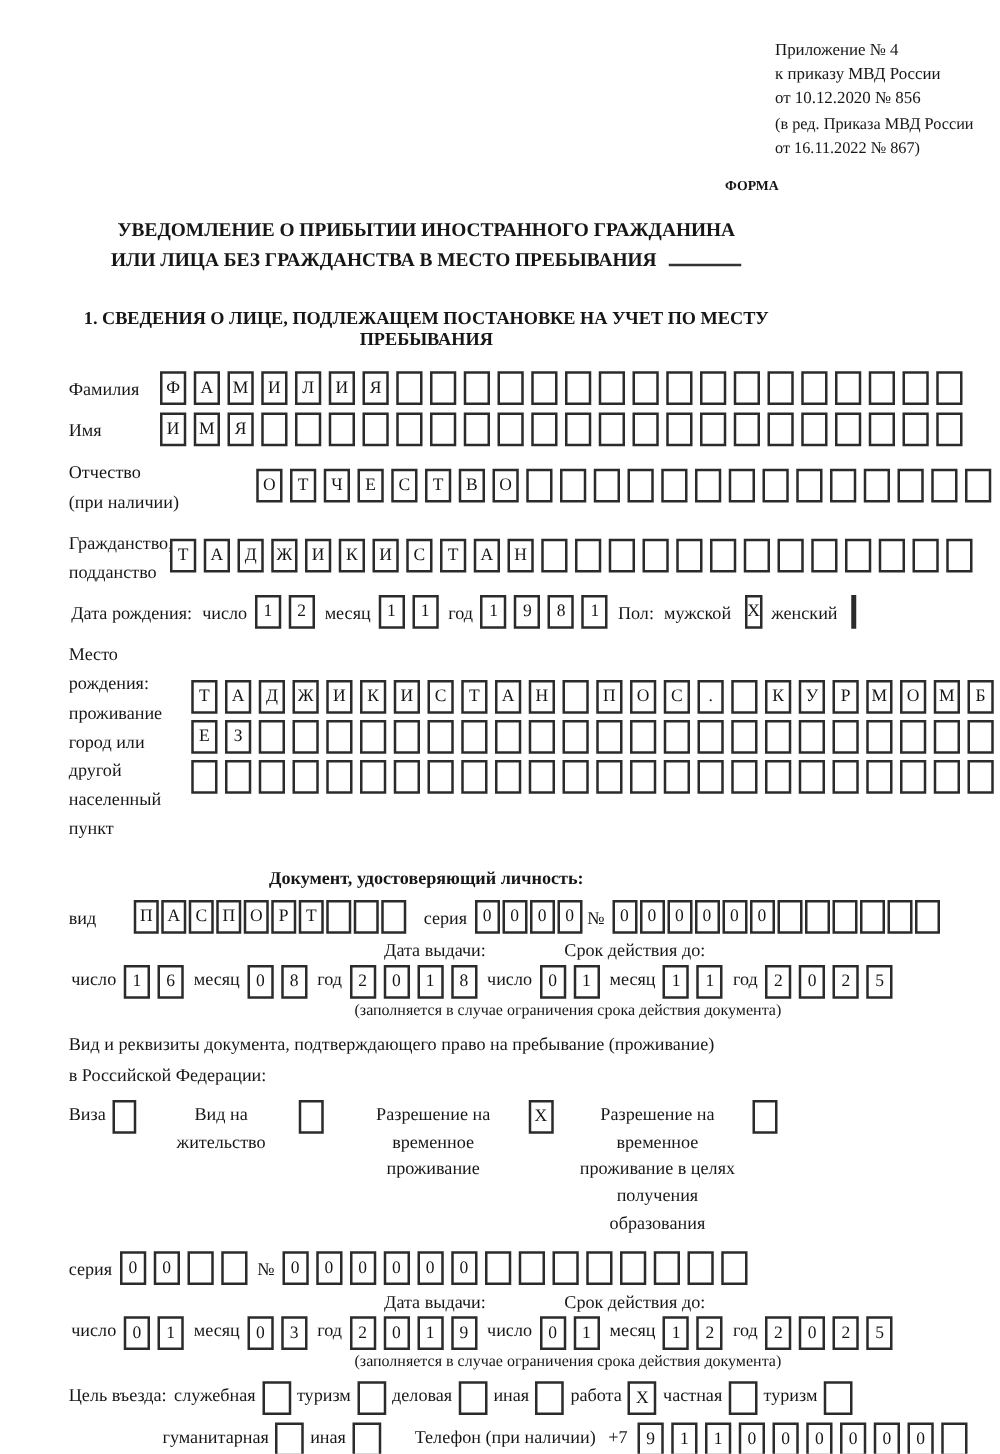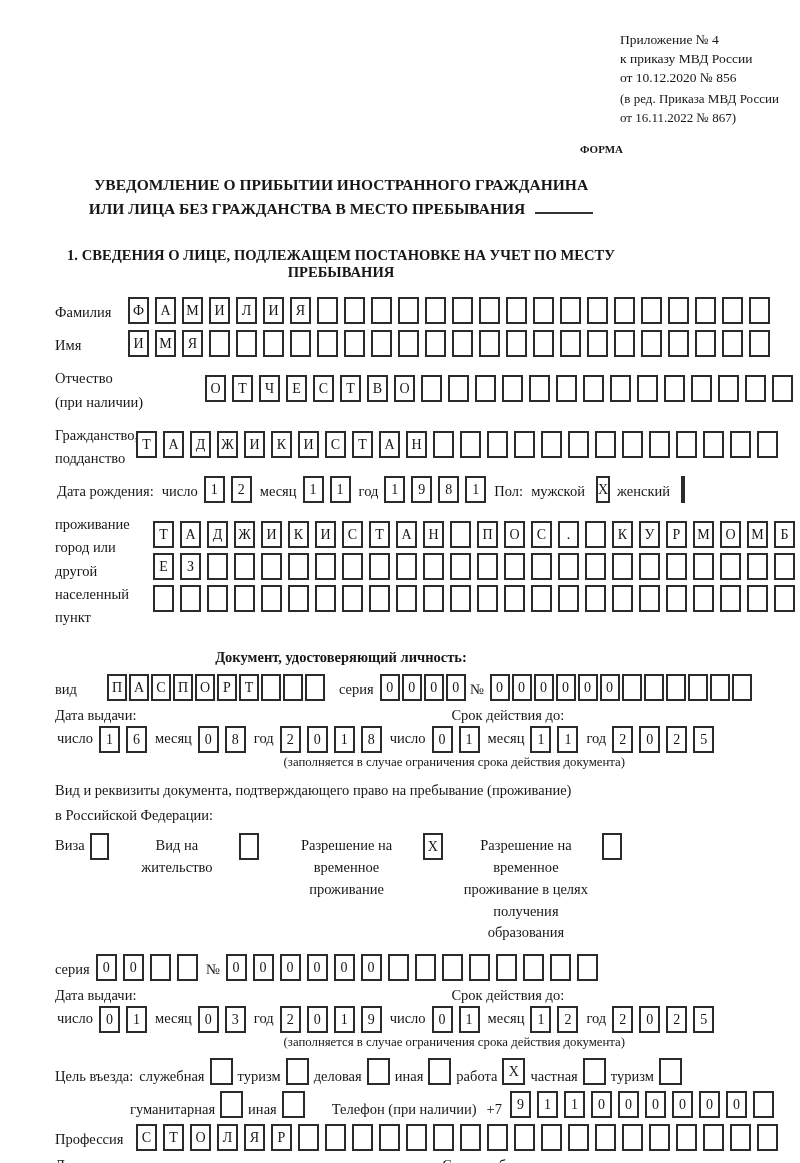--- a/index.html
+++ b/index.html
@@ -23,31 +23,31 @@
   .dlabel{padding-top:4px;margin:0 6px 0 2px;white-space:nowrap;}
   .boxes{white-space:nowrap;}
   .boxcol .boxes{display:block;margin-bottom:5px;}
   .cell{display:inline-block;box-sizing:border-box;width:21px;height:27px;border:2px solid #2b2b2b;
         margin-right:6px;text-align:center;line-height:23px;font-size:14px;vertical-align:top;background:#fff;}
   .tight .cell{width:20px;margin-right:2px;}
   .checkbox{display:inline-block;box-sizing:border-box;width:23px;height:27px;border:2px solid #2b2b2b;
         margin:0 5px;text-align:center;line-height:23px;font-size:14px;vertical-align:top;background:#fff;}
   .doc-heading{text-align:center;font-weight:bold;font-size:14.5px;margin:20px 0 8px 0;}
   .pair-head{display:flex;margin-top:4px;}
-  .ph-l{width:420px;text-align:left;}
+  .ph-l{width:420px;text-align:right;}
   .ph-r{width:300px;text-align:center;}
   .drow{display:flex;align-items:flex-start;margin-top:2px;}
   .half-l{width:420px;display:flex;align-items:flex-start;}
   .half-r{display:flex;align-items:flex-start;}
   .note-right{text-align:right;font-size:12.8px;padding-right:2px;margin:2px 0 8px 0;}
   .intro{margin:6px 0 4px 0;line-height:1.7;}
   .cap{display:inline-block;text-align:center;line-height:1.5;padding-top:4px;}
   .permits{display:flex;align-items:flex-start;margin:4px 0 10px 0;}
   .permits .checkbox{margin-top:2px;}
-  .opts{display:flex;align-items:flex-end;flex-wrap:nowrap;}
+  .opts{display:flex;align-items:flex-start;flex-wrap:nowrap;}
   .opts .olabel{padding-top:4px;white-space:nowrap;}
   .opts .checkbox{margin:0 5px 0 5px;flex-shrink:0;} .mt6{margin-top:6px;} .mt4{margin-top:1px;}
 </style>
 </head>
 <body>
 
 <div class="page">
 
   <div class="ref-block">
     <div>Приложение № 4</div>
@@ -104,20 +104,21 @@
     <span class="boxes"><span class="cell">1</span><span class="cell">9</span><span class="cell">8</span><span class="cell">1</span></span>
     <span class="dlabel">Пол:</span>
     <span class="dlabel">мужской</span>
     <span class="checkbox">X</span>
     <span class="dlabel">женский</span>
     <span class="checkbox"></span>
   </div>
 
   <div class="row mt4">
     <span class="lbl w98">
+      <span class="l">Место рождения:</span>
       <span class="l">проживание</span>
       <span class="l">город или другой</span>
       <span class="l">населенный пункт</span>
     </span>
     <span class="boxcol">
       <span class="boxes"><span class="cell">Т</span><span class="cell">А</span><span class="cell">Д</span><span class="cell">Ж</span><span class="cell">И</span><span class="cell">К</span><span class="cell">И</span><span class="cell">С</span><span class="cell">Т</span><span class="cell">А</span><span class="cell">Н</span><span class="cell"></span><span class="cell">П</span><span class="cell">О</span><span class="cell">С</span><span class="cell">.</span><span class="cell"></span><span class="cell">К</span><span class="cell">У</span><span class="cell">Р</span><span class="cell">М</span><span class="cell">О</span><span class="cell">М</span><span class="cell">Б</span></span>
       <span class="boxes"><span class="cell">Е</span><span class="cell">З</span><span class="cell"></span><span class="cell"></span><span class="cell"></span><span class="cell"></span><span class="cell"></span><span class="cell"></span><span class="cell"></span><span class="cell"></span><span class="cell"></span><span class="cell"></span><span class="cell"></span><span class="cell"></span><span class="cell"></span><span class="cell"></span><span class="cell"></span><span class="cell"></span><span class="cell"></span><span class="cell"></span><span class="cell"></span><span class="cell"></span><span class="cell"></span><span class="cell"></span></span>
       <span class="boxes"><span class="cell"></span><span class="cell"></span><span class="cell"></span><span class="cell"></span><span class="cell"></span><span class="cell"></span><span class="cell"></span><span class="cell"></span><span class="cell"></span><span class="cell"></span><span class="cell"></span><span class="cell"></span><span class="cell"></span><span class="cell"></span><span class="cell"></span><span class="cell"></span><span class="cell"></span><span class="cell"></span><span class="cell"></span><span class="cell"></span><span class="cell"></span><span class="cell"></span><span class="cell"></span><span class="cell"></span></span>
     </span>
   </div>

